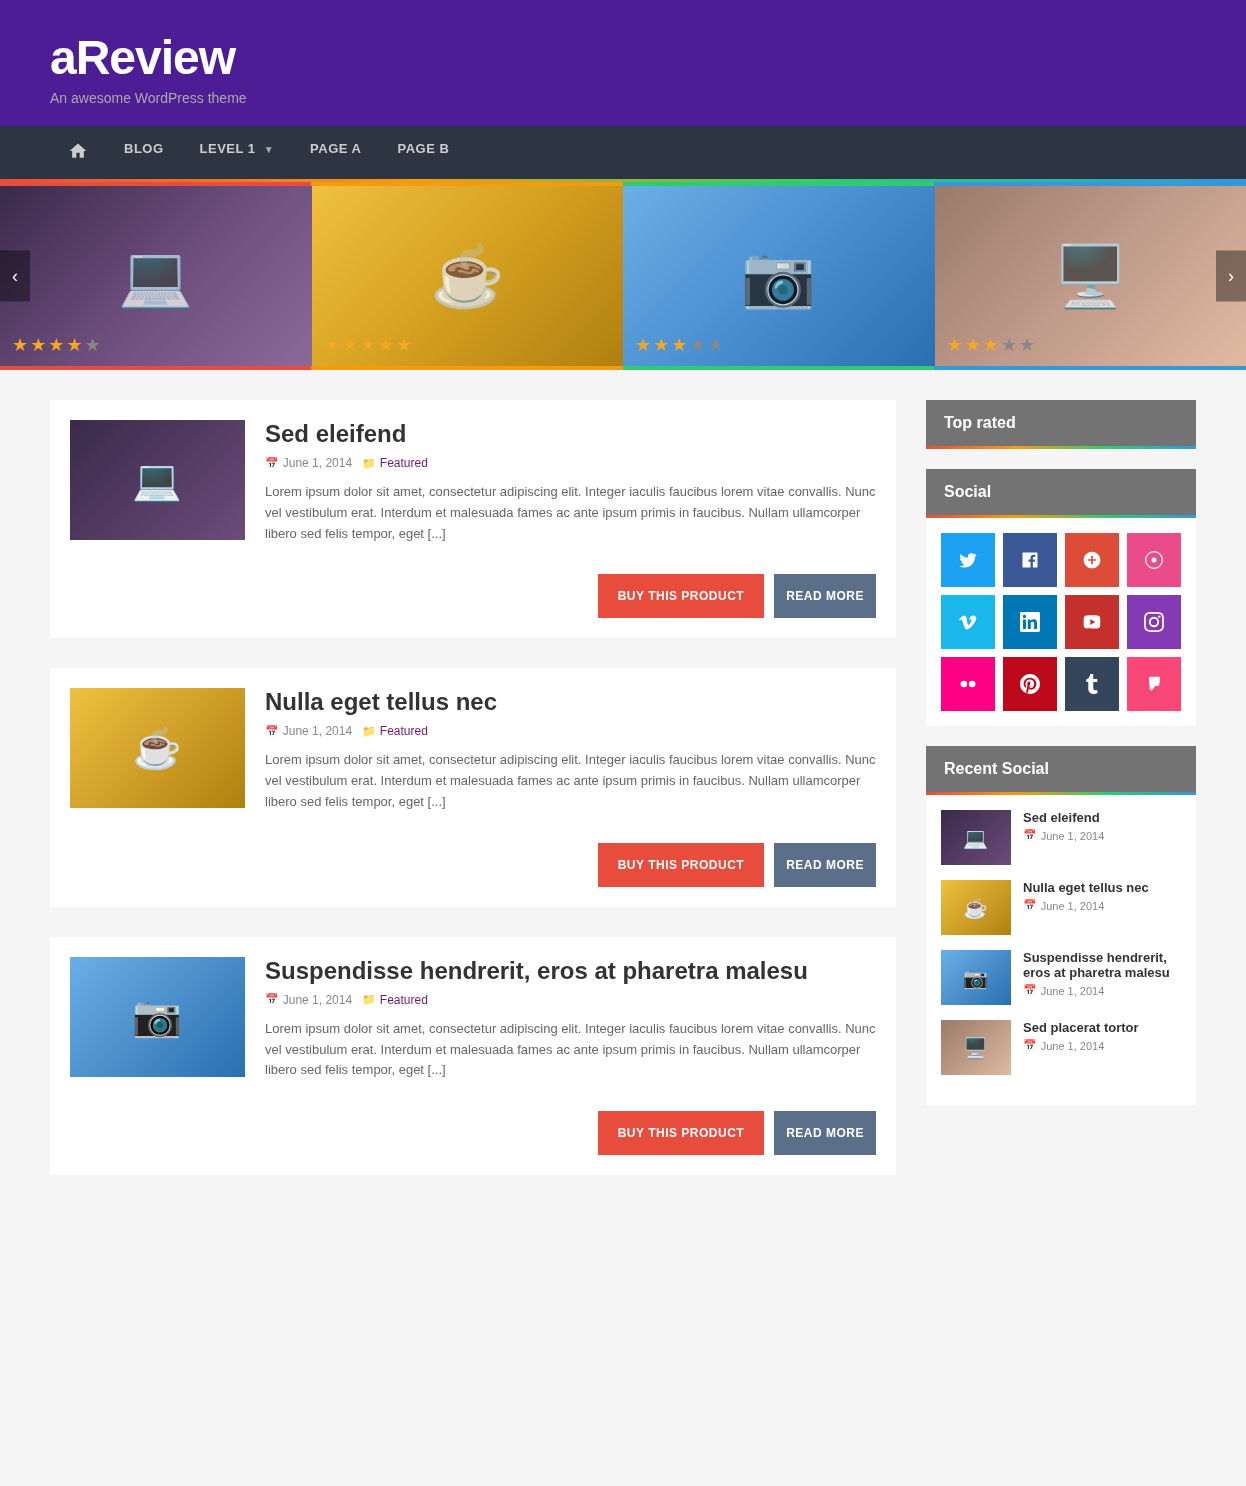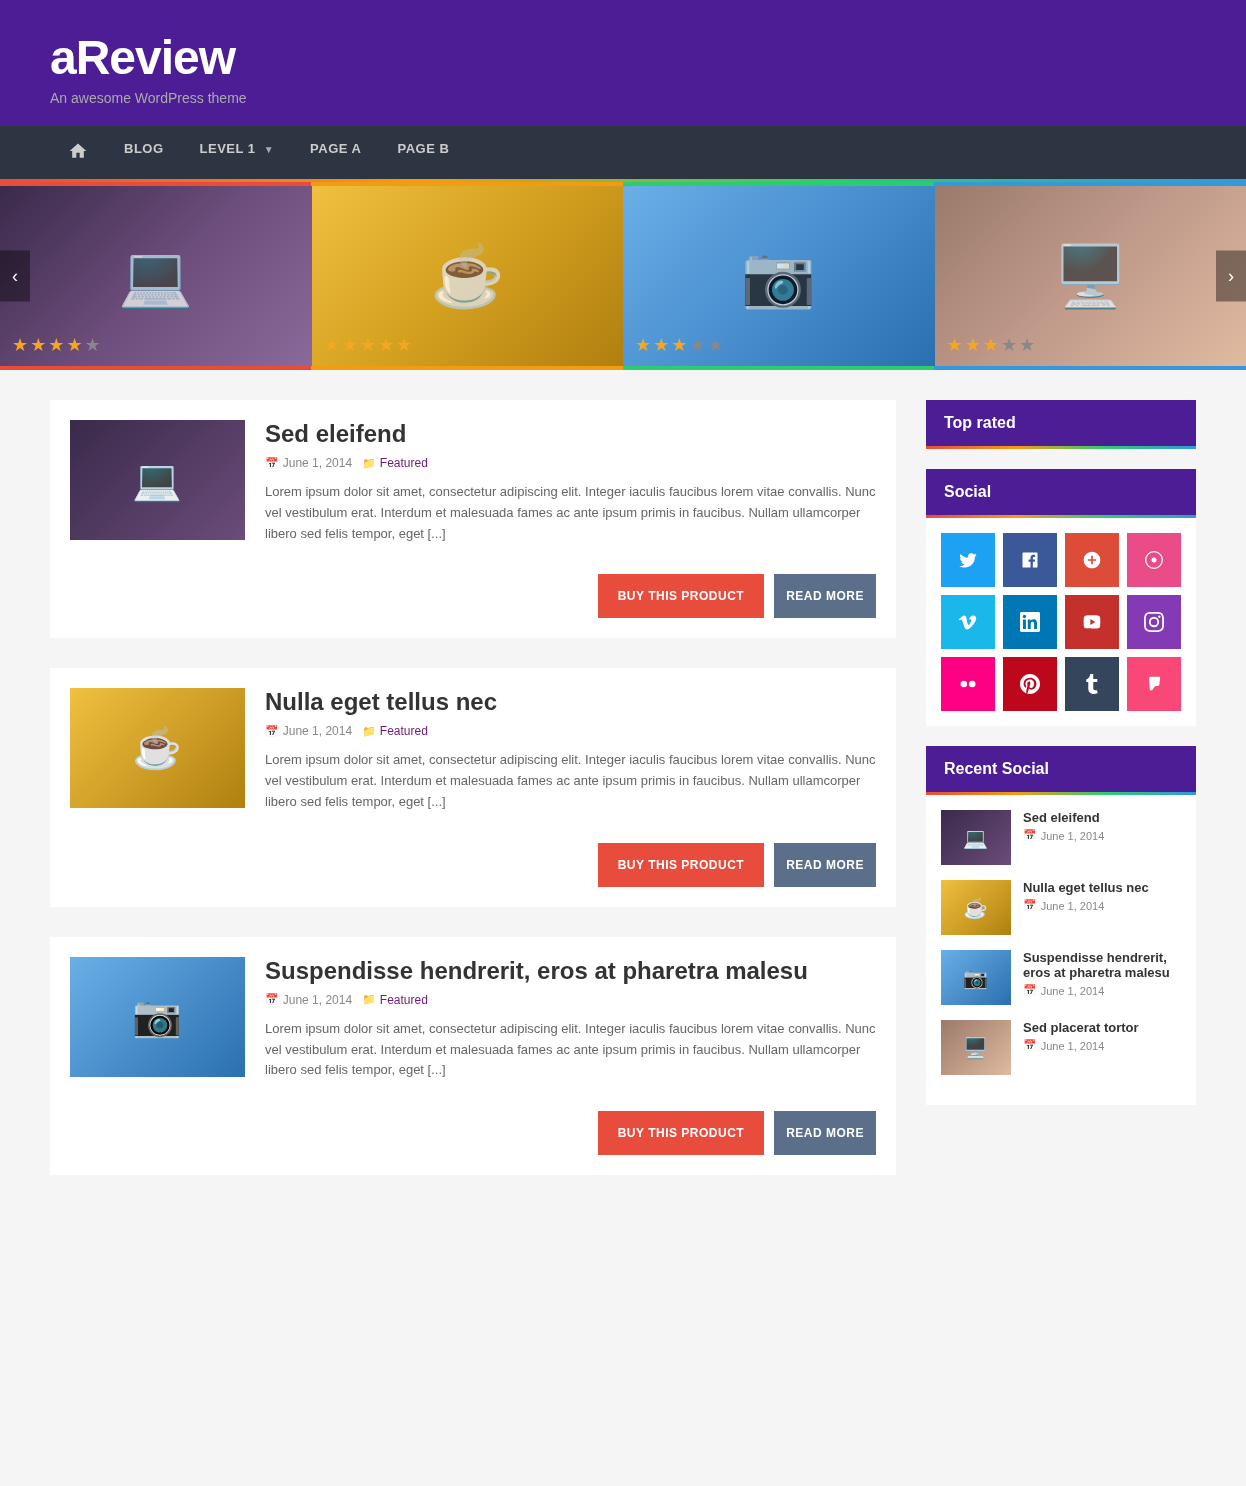--- a/index.html
+++ b/index.html
@@ -203,21 +203,21 @@
       cursor: pointer;
       letter-spacing: 0.5px;
     }
 
     
     .sidebar-widget {
       background: #fff;
       margin-bottom: 20px;
     }
     .widget-header {
-      background: #4c1d95;
+      background: #737373;
       color: #fff;
       padding: 14px 18px;
       font-size: 16px;
       font-weight: bold;
       border-bottom: 3px solid transparent;
       border-image: linear-gradient(to right, #e74c3c, #f39c12, #2ecc71, #3498db) 1;
     }
     .widget-content { padding: 15px; }
 
     

